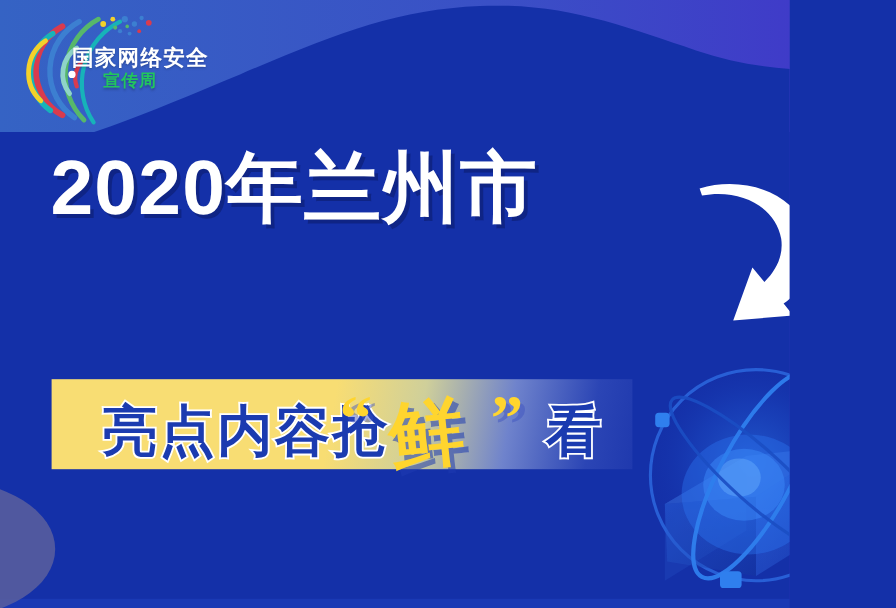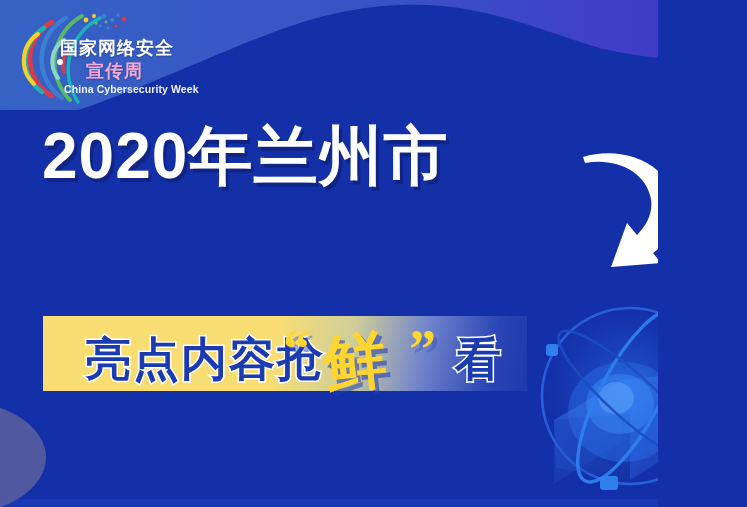--- a/index.html
+++ b/index.html
@@ -41,21 +41,21 @@
   
   .logo { position:absolute; left:8px; top:6px; width:180px; height:100px; }
   .logo-text-cn {
     position:absolute; left:52px; top:30px;
     color:#ffffff; font-size:18px; font-weight:bold;
     letter-spacing:1px; white-space:nowrap;
     text-shadow:0 1px 2px rgba(0,0,0,.25);
   }
   .logo-text-cn2 {
     position:absolute; left:78px; top:53px;
-    color:#f9a8d4; font-size:18px; font-weight:bold;
+    color:#22c55e; font-size:14px; font-weight:bold;
     letter-spacing:1px; white-space:nowrap;
     text-shadow:0 1px 2px rgba(0,0,0,.25);
   }
   .logo-text-en {
     position:absolute; left:56px; top:77px;
     color:#eef2fb; font-size:10.5px; font-weight:bold;
     letter-spacing:.1px; white-space:nowrap;
   }
 
   
@@ -174,21 +174,20 @@
           <circle cx="98" cy="16" r="1.5"></circle>
       </g>
       <g fill="#d93b4e">
         <circle cx="116" cy="13" r="2.4"></circle>
           <circle cx="108" cy="20" r="1.6"></circle>
       </g>
       <circle cx="52" cy="56" r="3" fill="#ffffff"></circle>
     </svg>
     <div class="logo-text-cn">国家网络安全</div>
     <div class="logo-text-cn2">宣传周</div>
-    <div class="logo-text-en">China Cybersecurity Week</div>
   </div>
 
   <div class="headline">
     <div class="hl-line">2020年兰州市</div>
   </div>
 
   <svg class="arrow" viewBox="0 0 120 140">
     <path d="M8,22 C48,10 96,28 100,70 C102,92 92,108 78,118
              L86,128 L36,132 L52,88 L62,100 C72,90 78,78 76,64
              C71,36 40,22 10,28 Z" fill="#ffffff"></path>

